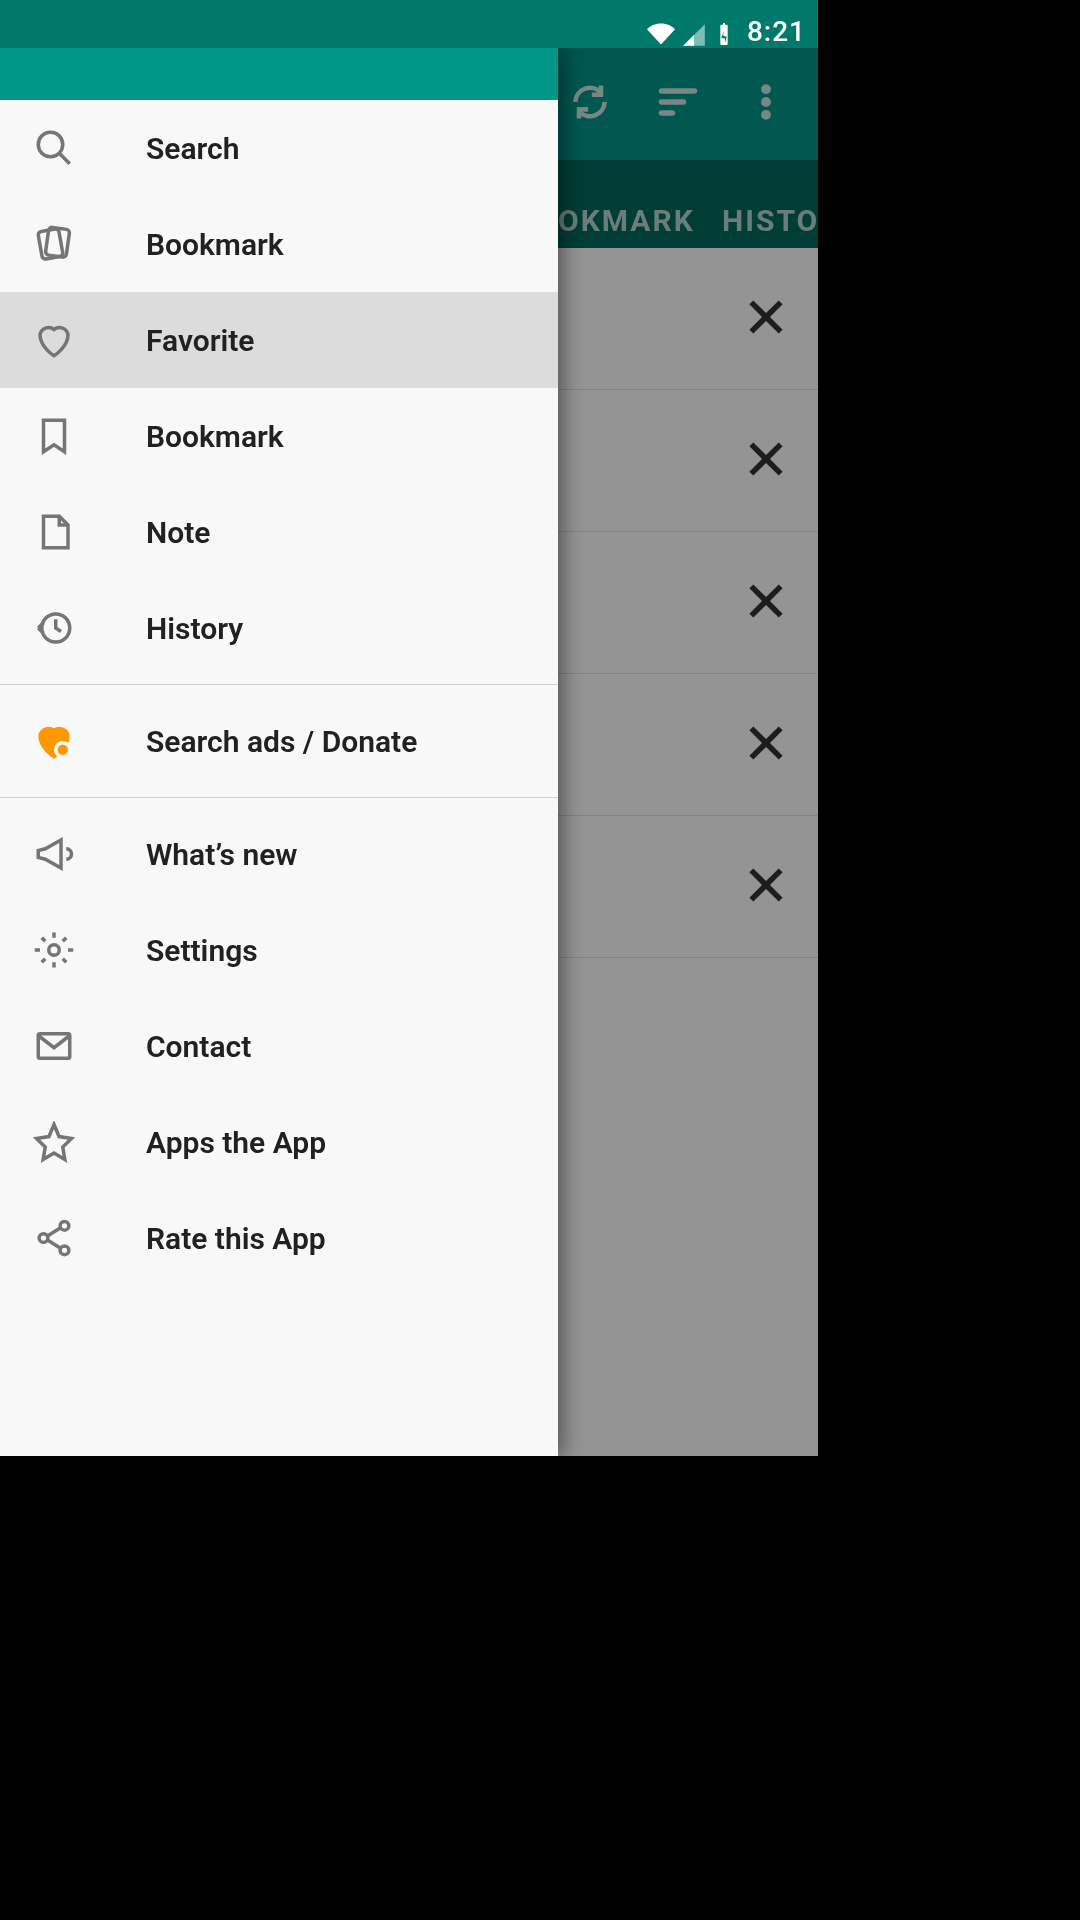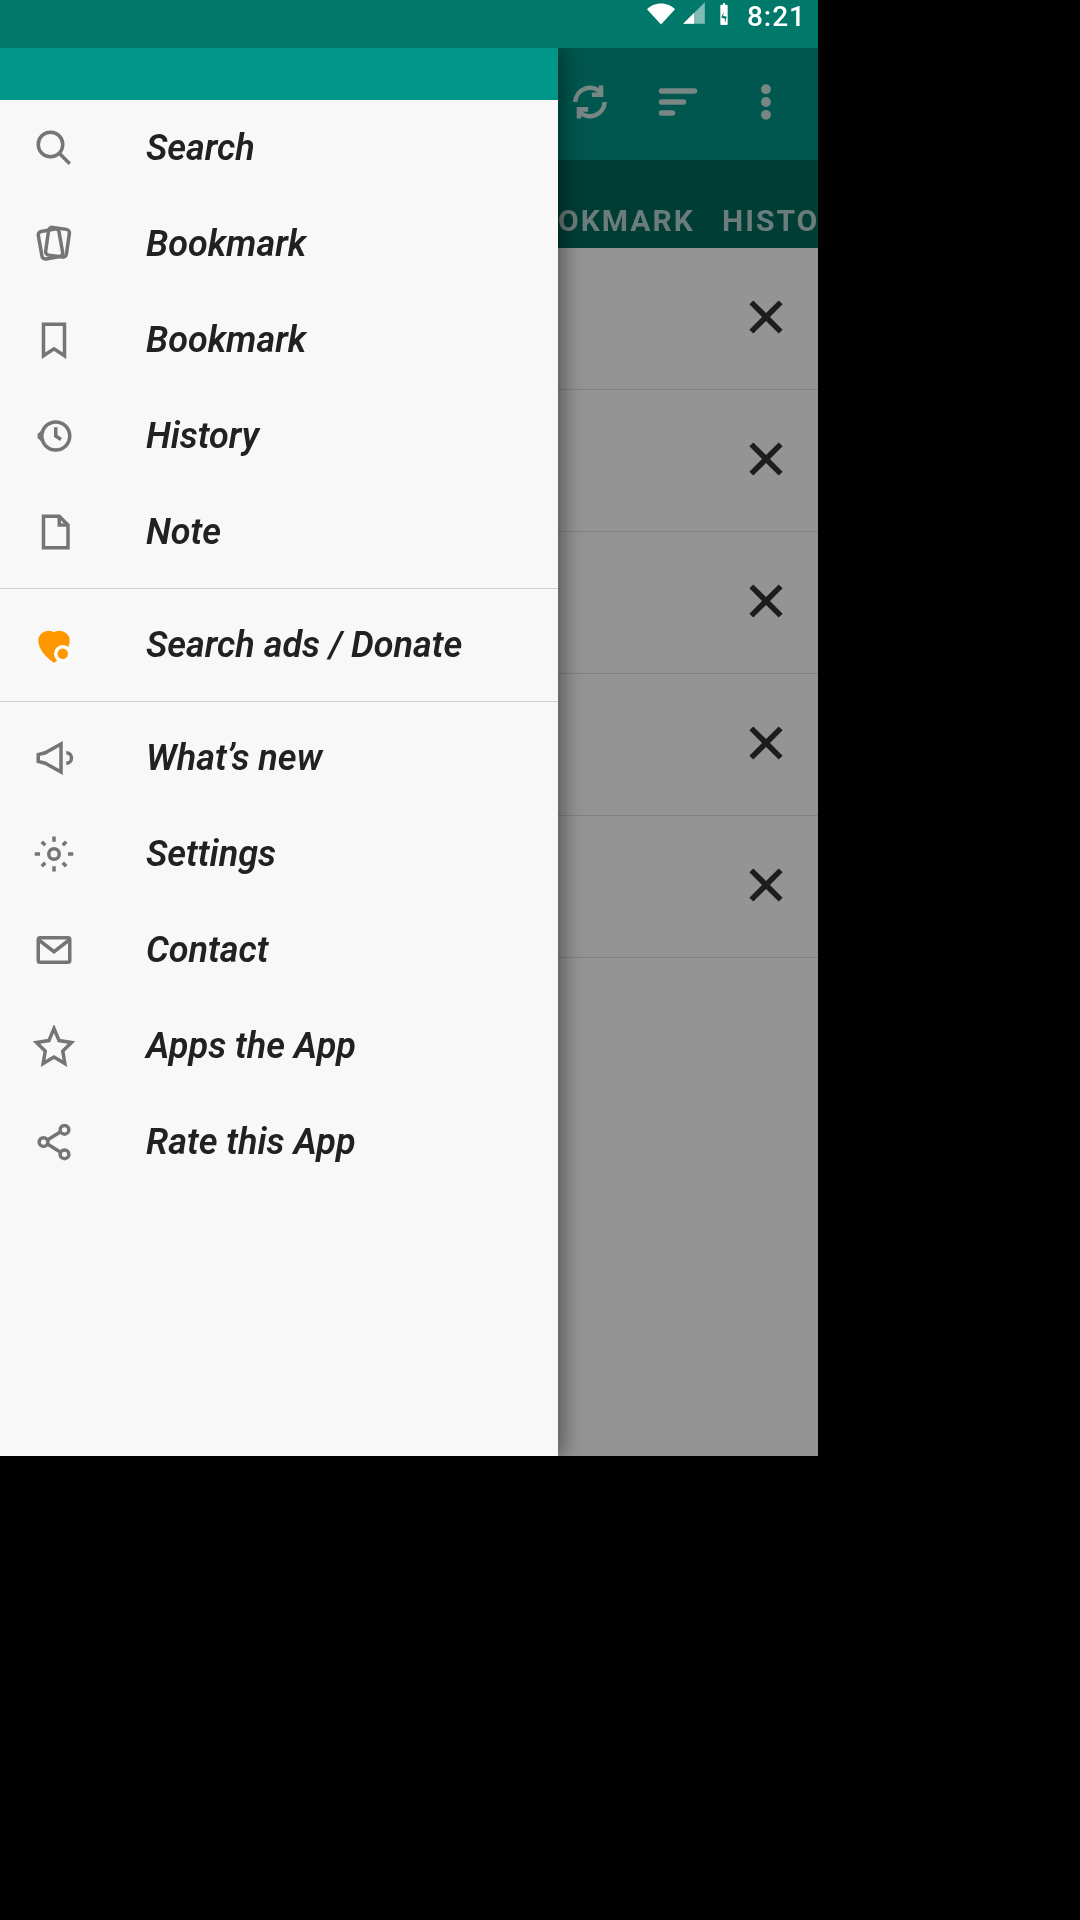--- a/index.html
+++ b/index.html
@@ -1,21 +1,21 @@
 <!DOCTYPE html>
 <html><head>
 <meta charset="utf-8">
 <style>
 * { margin:0; padding:0; box-sizing:border-box; font-family: Roboto, "Helvetica Neue", Arial, sans-serif; -webkit-font-smoothing:antialiased; }
 html,body { width:818px; height:1456px; background:#000; overflow:hidden; }
 
 .screen { position:relative; width:818px; height:1456px; background:#757575; }
 
 
-.status-bar { position:absolute; top:0; left:0; right:0; height:48px; background:#00796B; display:flex; align-items:flex-start; justify-content:flex-end; padding:0 12px; gap:6px; color:#fff; z-index:4; }
+.status-bar { position:absolute; top:0; left:0; right:0; height:48px; background:#00796B; display:flex; align-items:flex-end; justify-content:flex-end; padding:0 12px; gap:6px; color:#fff; z-index:4; }
 .status-bar .time { font-size:28px; font-weight:500; letter-spacing:1px; margin-left:6px;}
 .status-icon { display:inline-flex; align-items:center; justify-content:center; }
 
 
 .appbar { position:absolute; top:48px; left:0; right:0; height:112px; background:#009688; z-index:1; }
 .appbar-actions { position:absolute; right:0; top:0; height:112px; display:flex; align-items:center; gap:44px; padding-right:30px; color:#cfe7e3; }
 .appbar-actions svg { width:44px; height:44px; stroke:#cfe7e3; }
 
 
 .tabs-row { position:absolute; top:160px; left:0; right:0; height:88px; background:#00695C; z-index:1; color:#b9d7d2; font-size:30px; font-weight:700; letter-spacing:2px; display:flex; align-items:center; overflow:hidden; }
@@ -30,21 +30,21 @@
 .scrim { position:absolute; top:48px; left:0; right:0; bottom:0; background:rgba(0,0,0,.42); z-index:2; }
 
 
 .drawer { position:absolute; top:48px; left:0; width:558px; bottom:0; background:#f8f8f8; z-index:3; box-shadow: 6px 0 18px rgba(0,0,0,.4); overflow:hidden; }
 .drawer-header { height:52px; background:#009688; }
 .drawer-list { }
 .drawer-item { height:96px; display:flex; align-items:center; padding-left:32px; gap:70px; cursor:pointer; }
 .drawer-item.selected { background:#dcdcdc; }
 .drawer-item .icon { width:44px; height:44px; display:flex; align-items:center; justify-content:center; color:#757575; }
 .drawer-item .icon svg { width:42px; height:42px; stroke:#757575; fill:none; stroke-width:2; }
-.drawer-item .label { font-size:36px; font-weight:600; color:#212121;font-style:italic; }
+.drawer-item .label { font-size:30px; font-weight:600; color:#212121; }
 .drawer-divider { height:1px; background:#d0d0d0; margin:8px 0; }
 
 
 .icon.donate svg path { fill:#FF9800; stroke:#FF9800; }
 </style>
 </head>
 <body>
 
 <div class="screen">
 
@@ -150,49 +150,57 @@
       <div class="drawer-item">
         <span class="icon">
           <svg viewBox="0 0 24 24">
               <rect x="4" y="4" width="12" height="16" rx="2" transform="rotate(-10 10 12)"></rect>
               <rect x="8" y="3" width="12" height="16" rx="2" transform="rotate(8 14 11)"></rect>
             </svg>
         </span>
         <span class="label">Bookmark</span>
       </div>
 
+      <div class="drawer-item selected">
+        <span class="icon">
+          <svg viewBox="0 0 24 24">
+              <path d="M12 21s-8-5-8-12a5 5 0 0 1 8-3 5 5 0 0 1 8 3c0 7-8 12-8 12z"></path>
+            </svg>
+        </span>
+        <span class="label">Favorite</span>
+      </div>
 
       <div class="drawer-item">
         <span class="icon">
           <svg viewBox="0 0 24 24">
               <path d="M6 3h12v18l-6-4-6 4z"></path>
             </svg>
         </span>
         <span class="label">Bookmark</span>
+      </div>
+
+      <div class="drawer-item">
+        <span class="icon">
+          <svg viewBox="0 0 24 24">
+              <path d="M6 3h9l5 5v13H6z"></path>
+              <path d="M15 3v5h5"></path>
+            </svg>
+        </span>
+        <span class="label">Note</span>
       </div>
 
       <div class="drawer-item">
         <span class="icon">
           <svg viewBox="0 0 24 24">
               <circle cx="13" cy="12" r="8"></circle>
               <path d="M13 7v5l3 2"></path>
               <path d="M3 12l3-3M3 12l3 3"></path>
             </svg>
         </span>
         <span class="label">History</span>
-      </div>
-
-      <div class="drawer-item">
-        <span class="icon">
-          <svg viewBox="0 0 24 24">
-              <path d="M6 3h9l5 5v13H6z"></path>
-              <path d="M15 3v5h5"></path>
-            </svg>
-        </span>
-        <span class="label">Note</span>
       </div>
 
 
       <div class="drawer-divider"></div>
 
       <div class="drawer-item">
         <span class="icon donate">
           <svg viewBox="0 0 24 24">
               <path d="M12 21s-8-5-8-12a5 5 0 0 1 8-3 5 5 0 0 1 8 3c0 7-8 12-8 12z"></path>
               <circle cx="17" cy="17" r="4" fill="#FF9800" stroke="#fff"></circle>

